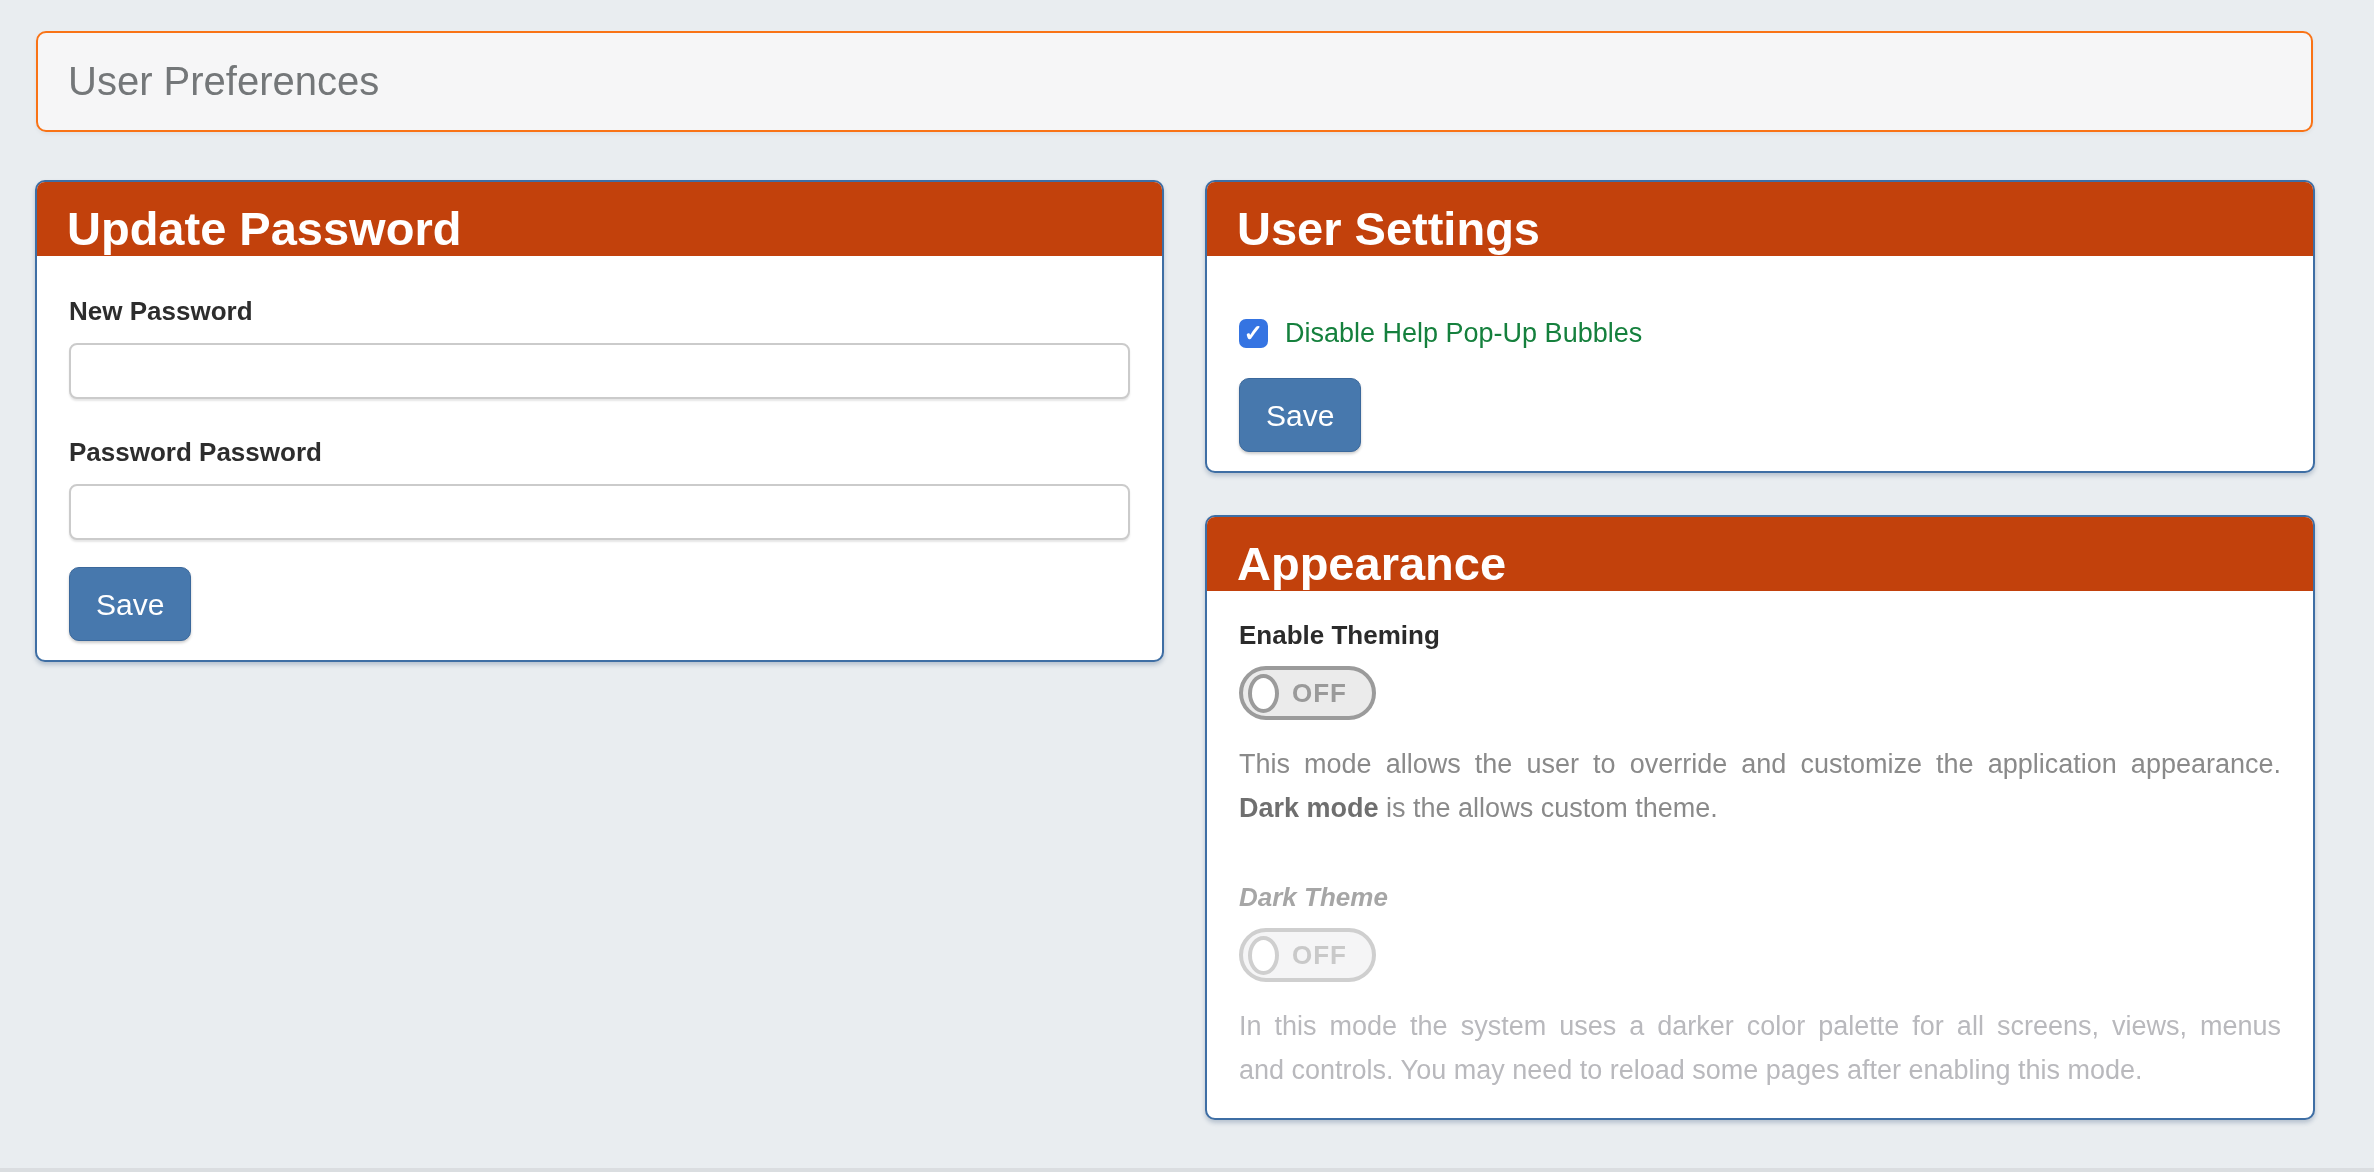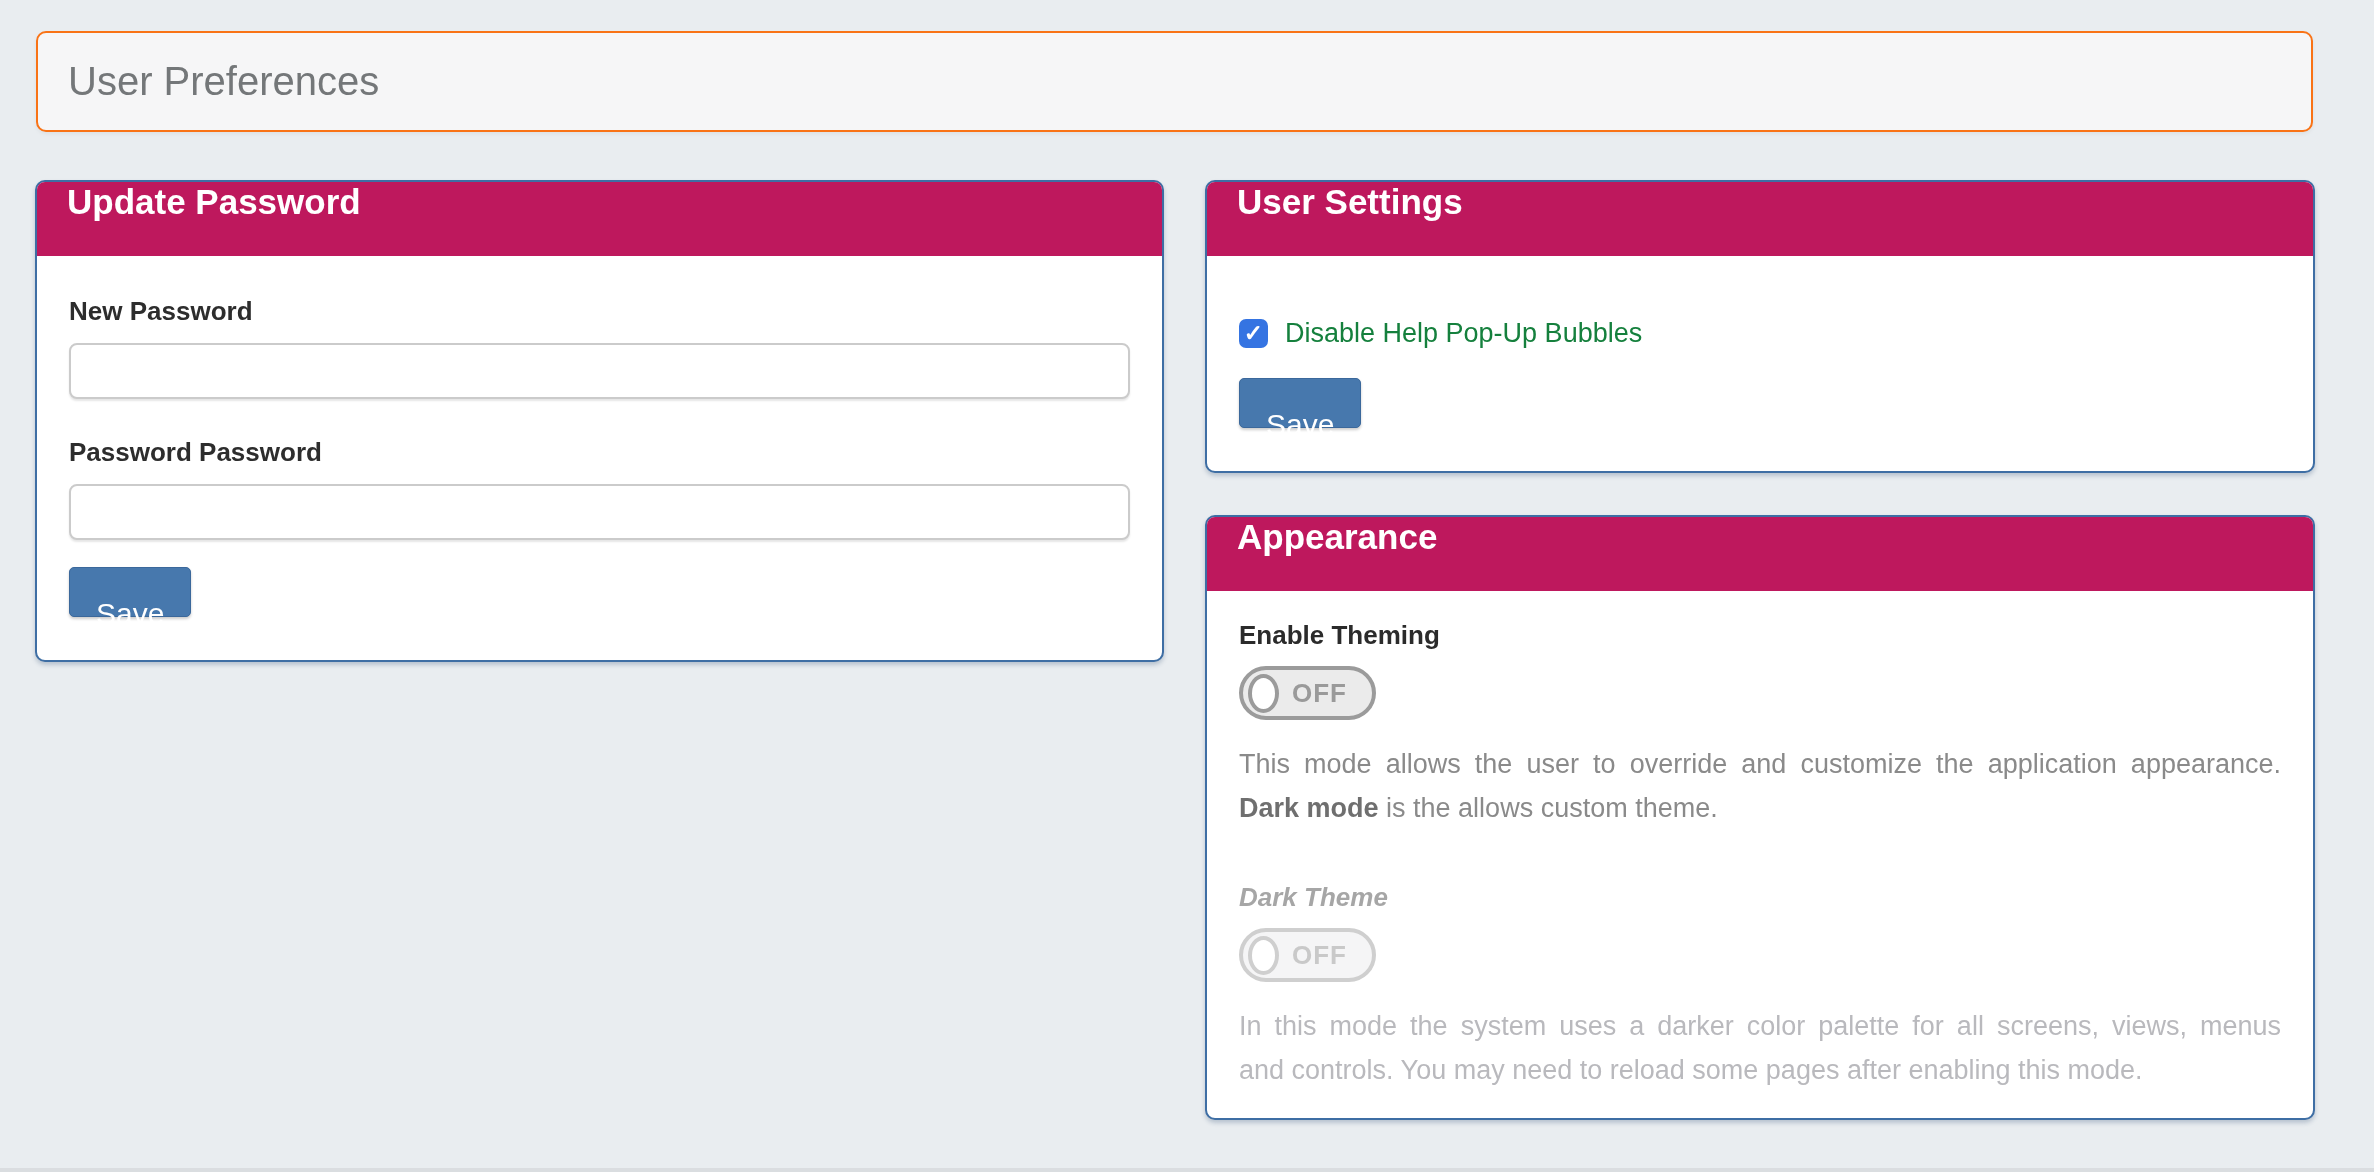--- a/index.html
+++ b/index.html
@@ -31,26 +31,26 @@
   .panel{
     position:absolute;
     background:#ffffff;
     border:2px solid #3e6ea4;
     border-radius:10px;
     box-shadow:0 3px 4px rgba(40,70,110,0.25);
     box-sizing:border-box;
     overflow:hidden;
   }
   .panel-header{
-    background:#be185d;
+    background:#c2410c;
     height:74px;
-    display:flex;align-items:flex-start;
+    display:flex;align-items:flex-end;
     padding-left:30px;
     color:#ffffff;
-    font-size:35px;font-weight:700;
+    font-size:47px;font-weight:700;
   }
 
   
   #panel-update-password{left:35px;top:180px;width:1129px;height:482px;}
   .pw-body{padding:40px 32px 0 32px;}
   .field-label{
     font-size:26px;font-weight:700;color:#2d2d2d;
     margin-bottom:16px;
   }
   .text-input{
@@ -59,26 +59,26 @@
     border:2px solid #cbcbcb;border-radius:8px;
     box-shadow:0 2px 2px rgba(0,0,0,0.10);
     font-size:26px;padding:0 16px;
     background:#ffffff;color:#333;
     outline:none;
   }
   .mb-field{margin-bottom:38px;}
 
   .save-btn{
     display:inline-block;
-    min-width:113px;height:50px;line-height:63px;
-    padding:14px 26px;
+    min-width:113px;height:74px;line-height:63px;
+    padding:4px 26px;
     box-sizing:border-box;
     background:#4778ad;
     border:1px solid #3b689b;
-    border-radius:5px;
+    border-radius:10px;
     color:#ffffff;font-size:30px;font-weight:400;
     text-align:center;
     box-shadow:0 2px 3px rgba(0,0,0,0.2);
     cursor:pointer;
     font-family:"Liberation Sans", sans-serif;
   }
   .pw-body .save-btn{margin-top:27px;}
 
   
   #panel-other-settings{left:1205px;top:180px;width:1110px;height:293px;}

